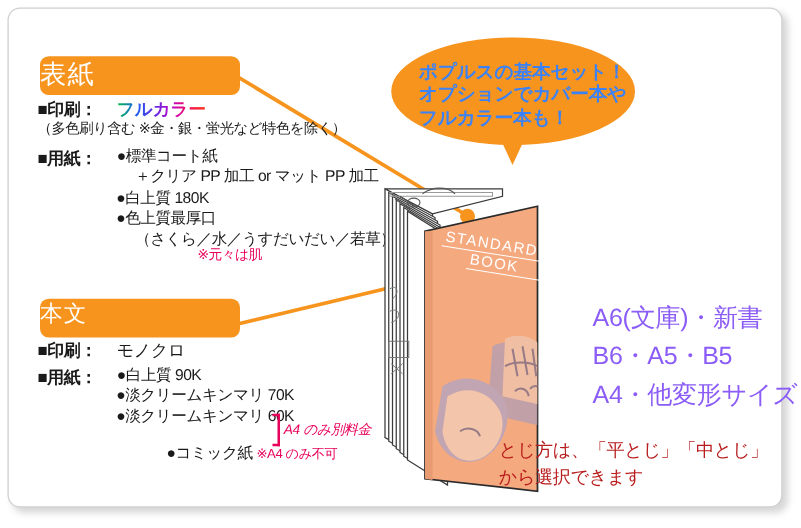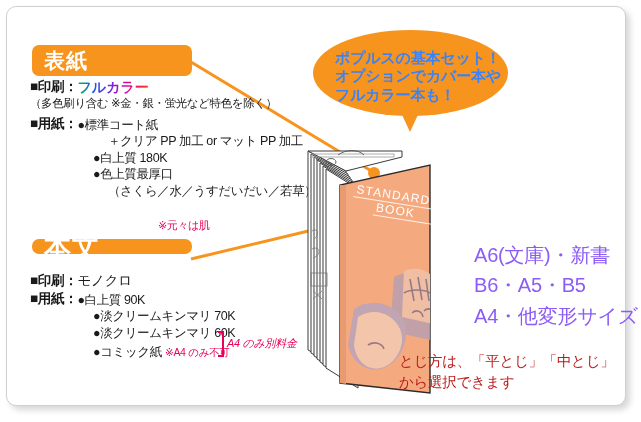--- a/index.html
+++ b/index.html
@@ -38,52 +38,52 @@
     width: 641px; height: 422px;
     pointer-events: none;
   }
 
   
   .pill {
     position: absolute;
     background: #F7941E;
     border-radius: 7px;
     color: #ffffff;
-    font-weight: bold;
+    font-weight: normal;
     display: flex;
-    align-items: center;
-    padding-left: 12px;
+    align-items: flex-start;
     letter-spacing: 1px;
     box-sizing: border-box;
   }
   #pill-hyoshi {
     left: 32px; top: 45px;
     width: 160px; height: 31px;
     font-size: 21px;
   }
   #pill-honbun {
     left: 32px; top: 239px;
-    width: 160px; height: 15px;
-    font-size: 27px;
+    width: 160px; height: 31px;
+    font-size: 18px;
   }
 
   
   .spec {
     position: absolute;
     color: #1a1a1a;
     font-size: 12.5px;
     line-height: 1.0;
   }
   #spec-hyoshi { left: 30px; top: 80px; width: 270px; }
   #spec-honbun { left: 30px; top: 274px; width: 280px; }
 
   .row {
     display: flex;
-    align-items: flex-start;
-    white-space: nowrap;
+    align-items: flex-end;
+    white-space: nowrap;
+    gap: 16px;
   }
   .lbl {
     font-weight: bold;
     font-size: 13.5px;
     letter-spacing: -0.3px;
   }
   .line-print { margin-bottom: 4px; }
   .note {
     font-size: 11.5px;
     letter-spacing: -0.4px;
@@ -108,21 +108,20 @@
     white-space: nowrap;
     line-height: 1.32;
   }
   .indent1 { padding-left: 63px; }
   .indent2 { padding-left: 78px; }
   .subnote-red {
     color: #e8005a;
     font-size: 11px;
     padding-left: 128px;
     letter-spacing: -0.4px;
-    margin-top: 21px;
   }
   .red-small {
     color: #e8005a;
     font-size: 10.5px;
     letter-spacing: -0.3px;
   }
 
   
   .bracket-wrap {
     position: absolute;
@@ -275,21 +274,21 @@
       <span class="lbl">■印刷：</span>
       <span class="mono">モノクロ</span>
     </div>
 
     <div class="row">
       <span class="lbl">■用紙：</span>
       <span class="bul">●白上質 90K</span>
     </div>
     <div class="bul indent1">●淡クリームキンマリ 70K</div>
     <div class="bul indent1">●淡クリームキンマリ 60K</div>
-    <div class="bul indent1" style="margin-top:3px;">
+    <div class="bul indent1" style="margin-top:13px;text-align:center;">
       <span>●コミック紙</span>
       <span class="red-small">※A4 のみ不可</span>
     </div>
   </div>
 
   <div class="bracket-wrap">
     <div class="bracket-shape"></div>
     <div class="bracket-label">A4 のみ別料金</div>
   </div>
 

